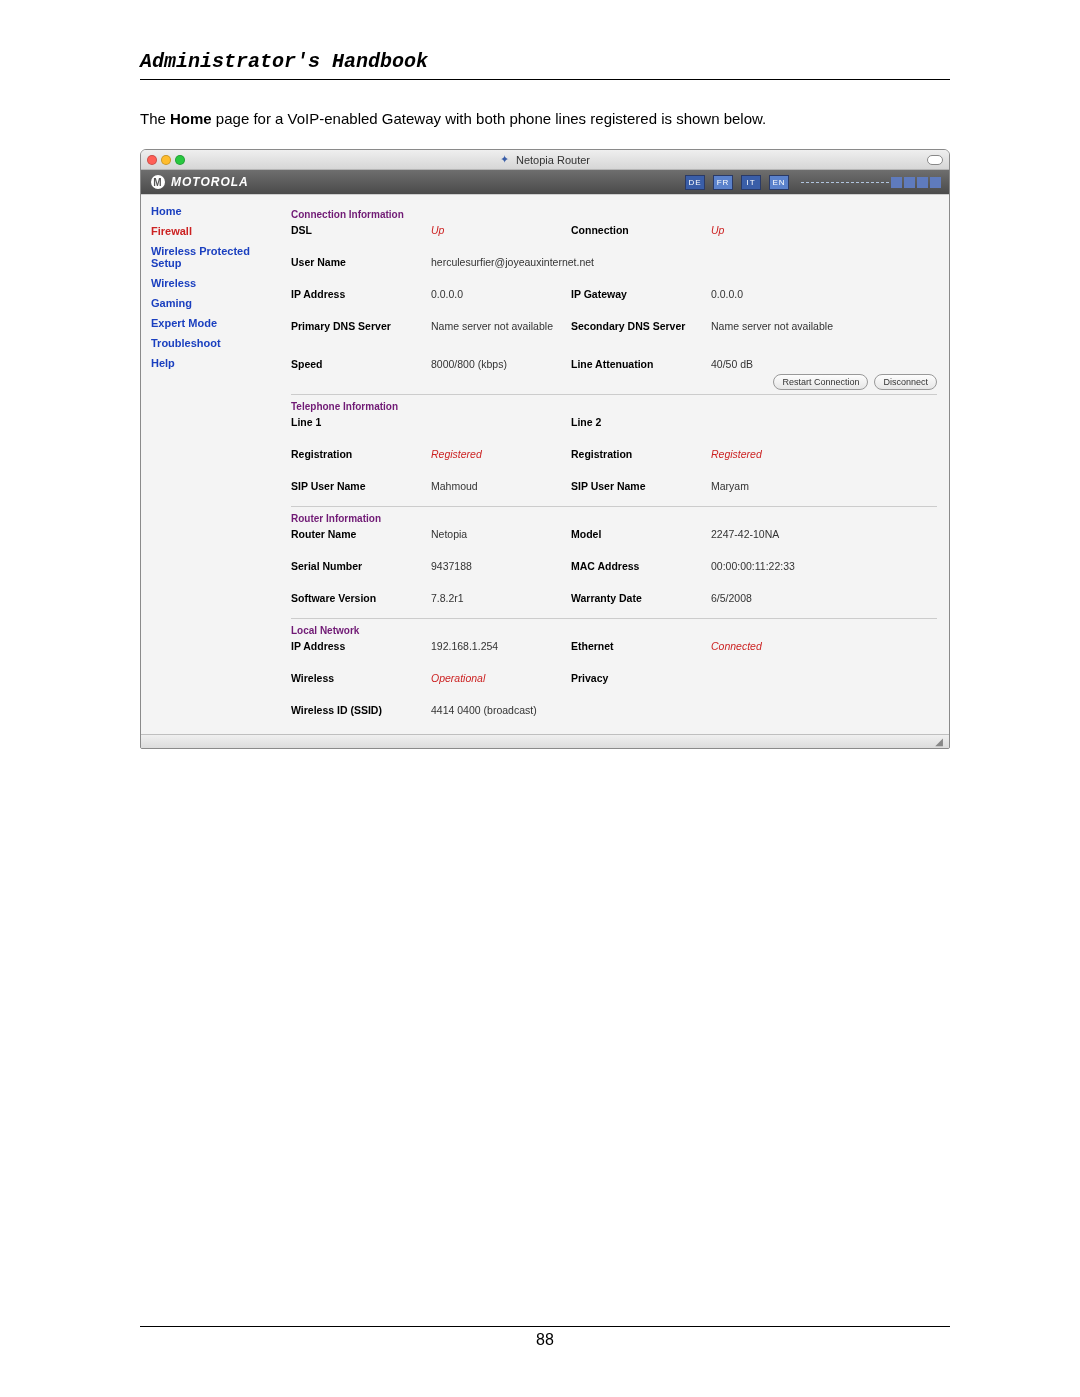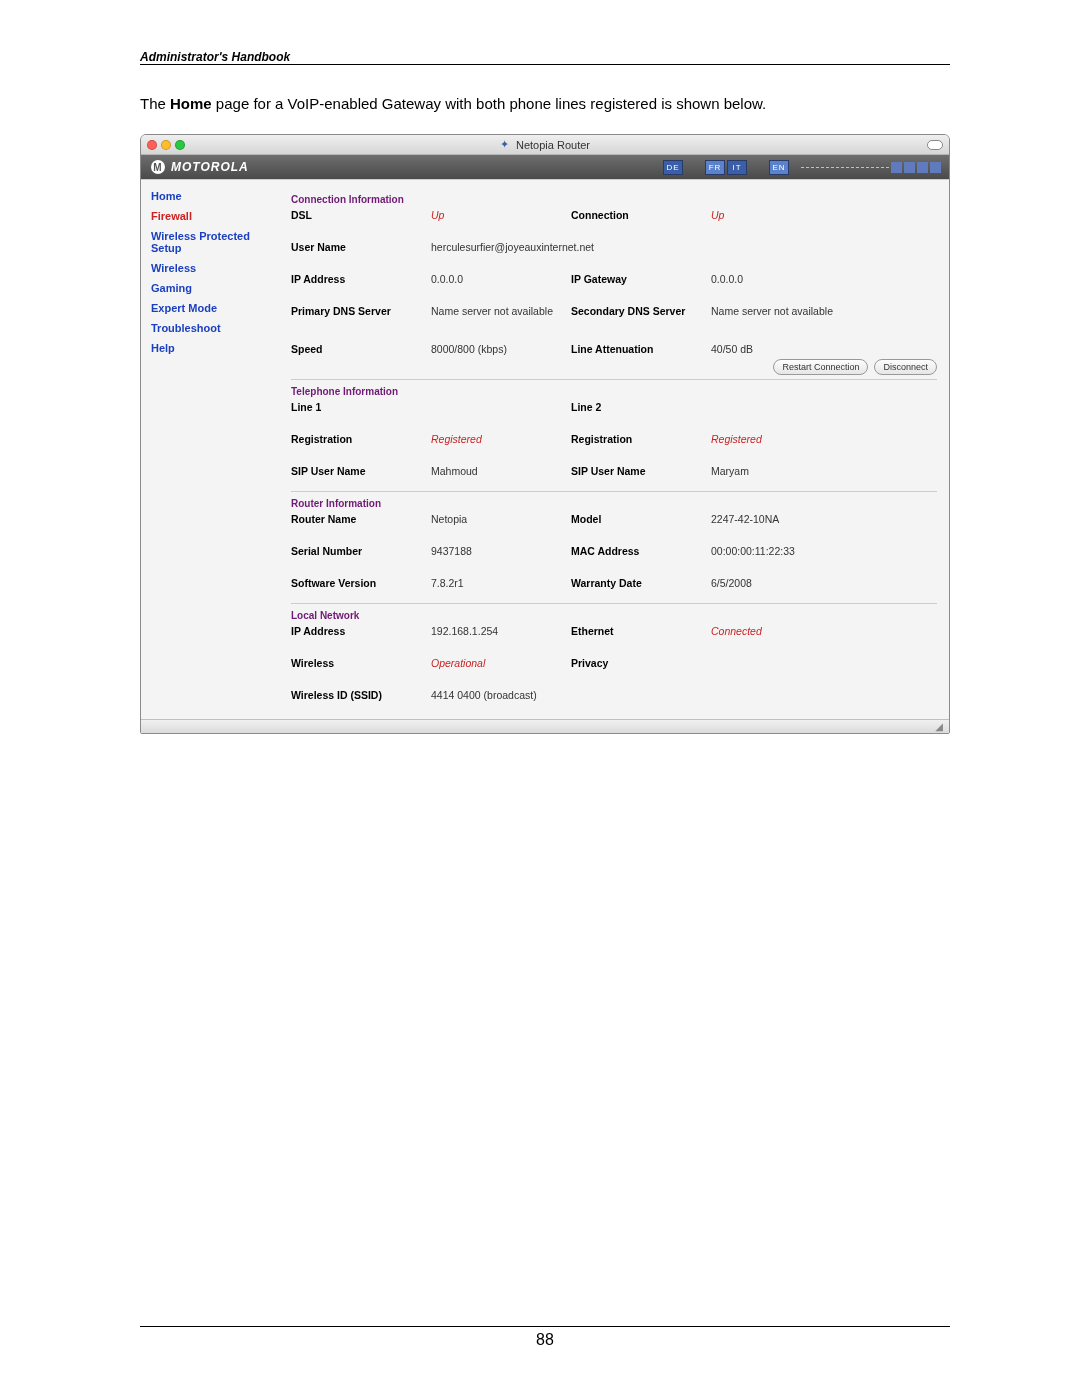--- a/index.html
+++ b/index.html
@@ -10,22 +10,23 @@
     font-family: Arial, Helvetica, sans-serif;
     color: #000;
     position: relative;
   }
   .page {
     padding: 50px 130px 40px 140px;
   }
   .book-title {
     font-style: italic;
     font-weight: bold;
-    font-size: 12px;
-    margin-bottom: 0;
+    font-size: 20px;
+    margin-bottom: 6px;
+    font-family: Liberation Mono, monospace;
   }
   .hr-top {
     border: none;
     border-top: 1px solid #000;
     margin-bottom: 28px;
   }
   .intro {
     font-size: 15px;
     margin-bottom: 20px;
     line-height: 1.4;
@@ -89,31 +90,31 @@
     color: #555;
     font-weight: bold;
     font-size: 10px;
     display: flex; align-items: center; justify-content: center;
     margin-right: 6px;
   }
   .lang-area {
     position: absolute;
     right: 160px;
     display: flex;
-    gap: 2px;
+    gap: 8px;
   }
   .lang {
     width: 20px; height: 15px;
     background: #3a5ea8;
     color: #fff;
     font-size: 8px;
     display: flex; align-items: center; justify-content: center;
     border: 1px solid #2a3a66;
   }
-  .lang.active { background: #5b82cc; margin-left: 20px; }
+  .lang.active { background: #5b82cc; }
   .banner-right {
     position: absolute;
     right: 8px;
     width: 140px;
     height: 16px;
     display: flex;
     align-items: center;
     gap: 2px;
   }
   .wave { flex: 1; height: 1px; border-top: 1px dashed #b0c4de; }

